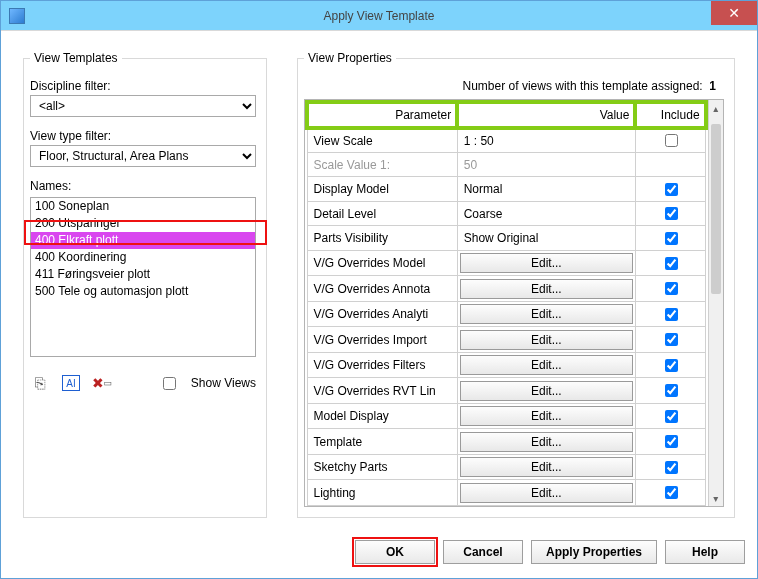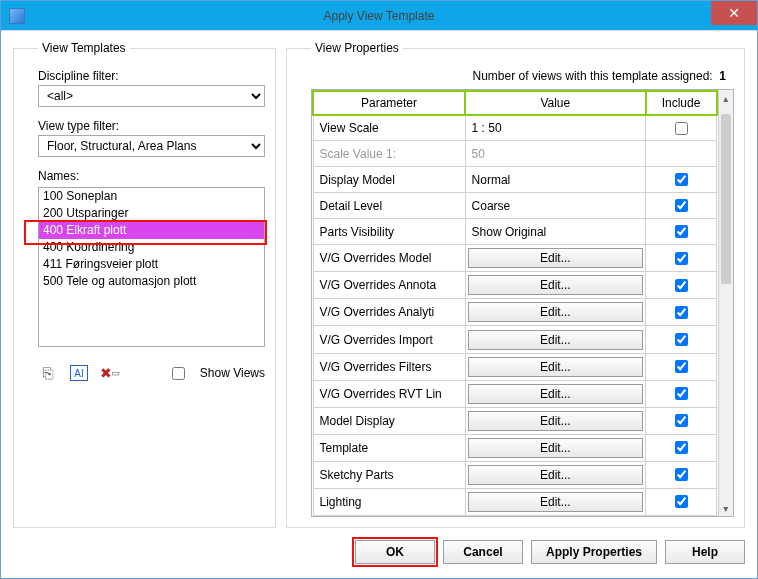--- a/index.html
+++ b/index.html
@@ -14,21 +14,21 @@
     width: 758px;
     height: 579px;
     border: 1px solid #5ea1d8;
     background: #fff;
     display: flex;
     flex-direction: column;
     position: relative;
   }
   .titlebar {
     height: 30px;
-    background: #0ea5e9;
+    background: #7dd3fc;
     border-bottom: 1px solid #d9d9d9;
     display: flex;
     align-items: center;
     position: relative;
   }
   .titlebar .app-icon {
     width: 16px; height: 16px; margin-left: 8px;
     background: linear-gradient(135deg,#6fb7ff,#2d7cd1);
     border: 1px solid #3b79b3;
   }
@@ -51,22 +51,22 @@
     cursor: pointer;
   }
   .content {
     flex: 1;
     padding: 10px 12px 12px 12px;
     display: flex;
     gap: 10px;
   }
   fieldset {
     border: 1px solid #d9d9d9;
-    padding: 10px 10px 10px 24px;
-    margin: 0;
+    padding: 10px 10px 10px 6px;
+    margin: 10px;
   }
   legend {
     font-size: 12px;
     color: #000;
     padding: 0 4px;
   }
   .left {
     width: 263px;
     display: flex;
     flex-direction: column;
@@ -129,23 +129,23 @@
     border: 1px solid #b4b4b4;
   }
   .grid {
     border-collapse: collapse;
     width: 100%;
     table-layout: fixed;
     font-size: 12px;
   }
   .grid th {
     background: #fff;
-    border: 2px solid #84cc16;
+    border: 4px solid #84cc16;
     font-weight: normal;
-    text-align: center;
+    text-align: right;
     padding: 4px 4px;
     height: 24px;
   }
   .grid td {
     border: 1px solid #d0d0d0;
     padding: 0 6px;
     height: 24px;
     white-space: nowrap;
     overflow: hidden;
   }

